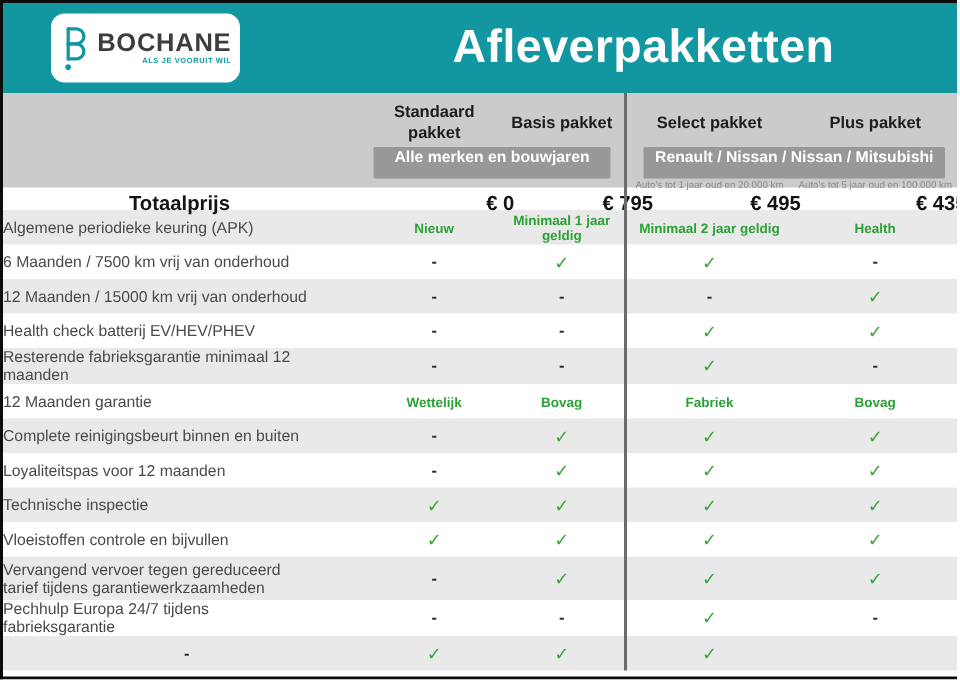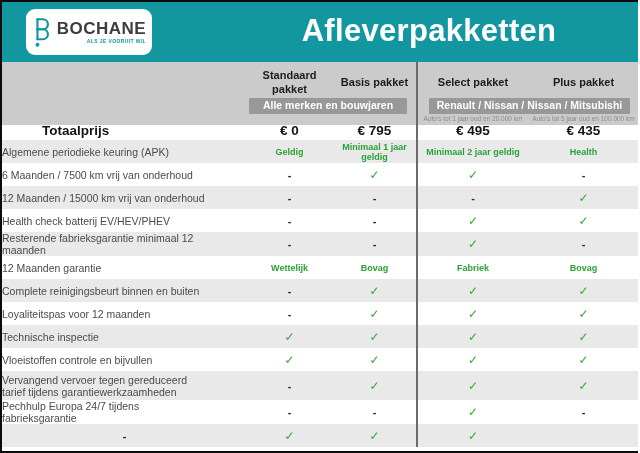--- a/index.html
+++ b/index.html
@@ -8,21 +8,21 @@
     width:636px;height:449px;
     border:2px solid #0b0b0b;border-right:none;
     font-family:"Liberation Sans",sans-serif;
     background:#fff;overflow:hidden;
   }
   
   .header{
     position:relative;height:60px;background:#1297a0;
   }
   .logo-card{
-    position:absolute;left:24px;top:7px;width:126px;height:46px;
+    position:absolute;left:32px;top:7px;width:126px;height:46px;
     background:#fff;border-radius:9px;
     display:flex;align-items:center;justify-content:center;gap:5px;
   }
   .logo-mark{display:flex;align-items:center;}
   .logo-text-wrap{display:flex;flex-direction:column;align-items:flex-end;}
   .logo-text{
     font-size:17px;font-weight:700;color:#3d3d3d;letter-spacing:0.5px;line-height:17px;
   }
   .logo-tagline{font-size:5px;color:#1297a0;font-weight:700;letter-spacing:0.4px;margin-top:1px;}
   .page-title{
@@ -33,27 +33,27 @@
   .grid{display:grid;grid-template-columns:245px 85px 85px 112px 109px;align-items:center;}
   
   .band{
     height:63px;background:#cbcbcb;display:flex;flex-direction:column;
     padding-top:6px;box-sizing:border-box;
   }
   .col-head{font-size:11px;font-weight:700;color:#1c1c1c;text-align:center;line-height:14px;}
   .banner-row{margin-top:2px;}
   .banner{
     background:#989898;color:#fff;font-size:10.5px;font-weight:700;
-    text-align:center;line-height:14px;height:16px;border-radius:1px;
+    text-align:center;line-height:14px;height:21px;border-radius:1px;
   }
   .banner-left{grid-column:2/4;margin:0 10px 0 2px;}
   .banner-right{grid-column:4/6;margin:0 8px 0 12px;}
   .note{font-size:6.5px;color:#8a8a8a;text-align:center;line-height:9px;}
   .notes-row{height:9px;}
-  .price-row{margin-top:auto;padding-bottom:5px;}
+  .price-row{margin-top:auto;padding-bottom:5px;padding-left:44px;}
   .total-label{font-size:13.5px;font-weight:700;color:#141414;padding-left:40px;}
   .price{font-size:13.5px;font-weight:700;color:#141414;text-align:center;}
   
   .body{padding-top:15px;}
   .row{min-height:23px;}
   .row.striped{background:#e9e9e9;}
   .row.tall{min-height:29px;}
   .row .label{
     font-size:10.5px;color:#4a4a4a;line-height:12px;max-width:205px;
   }
@@ -118,21 +118,21 @@
       <div class="price">€ 795</div>
       <div class="price">€ 495</div>
       <div class="price">€ 435</div>
     </div>
   </div>
 
   <div class="body">
 
     <div class="grid row striped">
       <div class="label">Algemene periodieke keuring (APK)</div>
-      <div class="cell text-val">Geldig</div>
+      <div class="cell text-val">Nieuw</div>
       <div class="cell text-val">Minimaal 1 jaar geldig</div>
       <div class="cell text-val">Minimaal 2 jaar geldig</div>
       <div class="cell text-val">Health</div>
     </div>
 
     <div class="grid row">
       <div class="label">6 Maanden / 7500 km vrij van onderhoud</div>
       <div class="cell dash">-</div>
       <div class="cell check">✓</div>
       <div class="cell check">✓</div>

